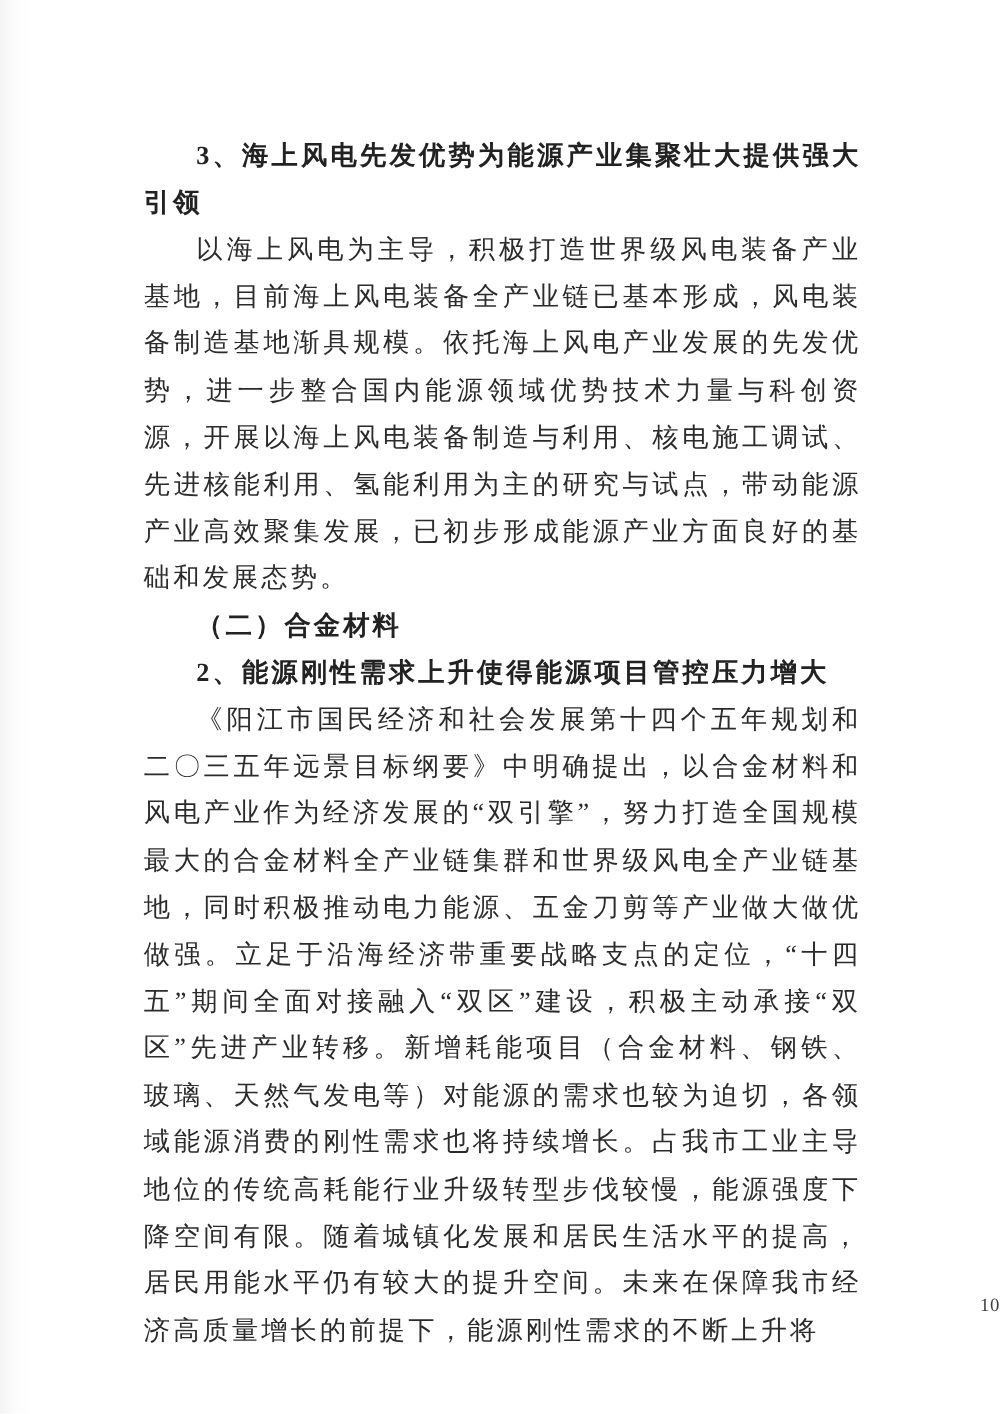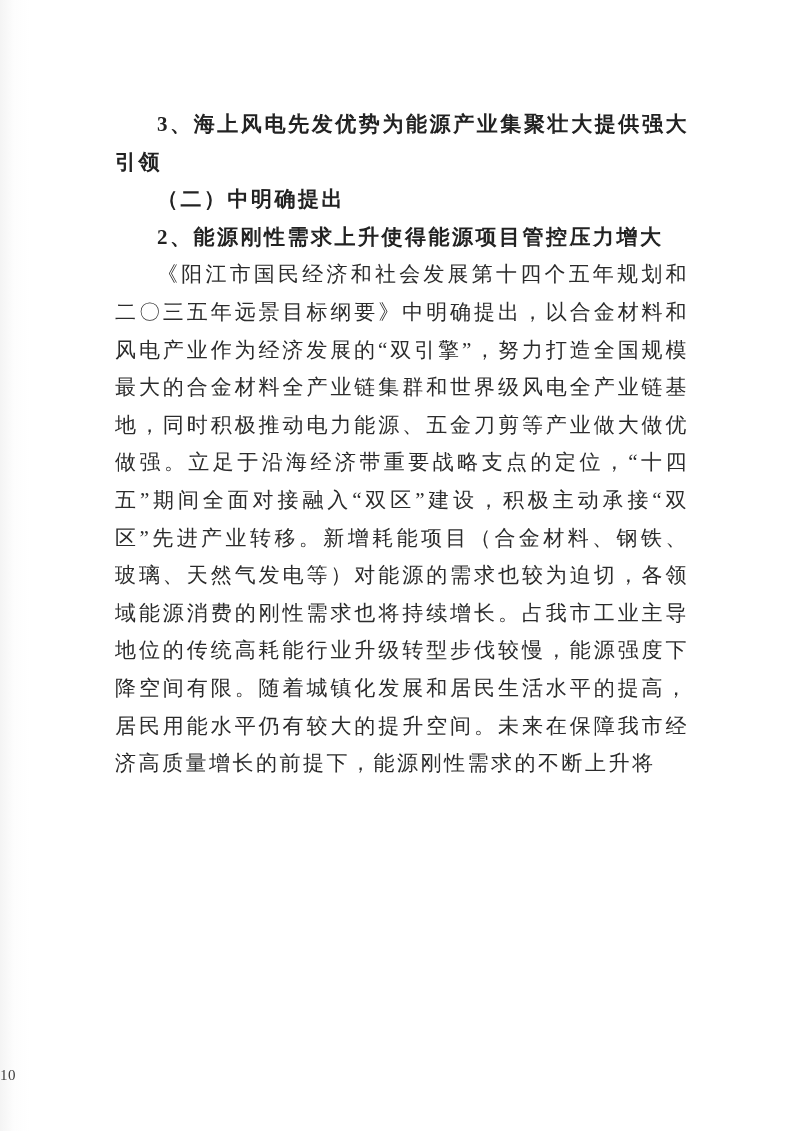--- a/index.html
+++ b/index.html
@@ -34,35 +34,35 @@
   }
   .heading {
     font-weight: bold;
     color: #222222;
   }
   .footer {
     position: absolute;
     top: 1036px;
     left: 0;
     width: 800px;
-    text-align: left;
-    margin-top: 30px;
+    text-align: right;
   }
   .page-number {
     font-size: 15px;
     color: #3c3c3c;
     letter-spacing: 0.5px;
   }
 </style>
 </head>
 <body>
 
 <div class="page">
   <div class="content">
     <div class="block heading">3、海上风电先发优势为能源产业集聚壮大提供强大引领</div>
-    <div class="block heading">（二）中明确提出</div>
+    <div class="block">以海上风电为主导，积极打造世界级风电装备产业基地，目前海上风电装备全产业链已基本形成，风电装备制造基地渐具规模。依托海上风电产业发展的先发优势，进一步整合国内能源领域优势技术力量与科创资源，开展以海上风电装备制造与利用、核电施工调试、先进核能利用、氢能利用为主的研究与试点，带动能源产业高效聚集发展，已初步形成能源产业方面良好的基础和发展态势。</div>
+    <div class="block heading">（二）合金材料</div>
     <div class="block heading">2、能源刚性需求上升使得能源项目管控压力增大</div>
     <div class="block">《阳江市国民经济和社会发展第十四个五年规划和二〇三五年远景目标纲要》中明确提出，以合金材料和风电产业作为经济发展的“双引擎”，努力打造全国规模最大的合金材料全产业链集群和世界级风电全产业链基地，同时积极推动电力能源、五金刀剪等产业做大做优做强。立足于沿海经济带重要战略支点的定位，“十四五”期间全面对接融入“双区”建设，积极主动承接“双区”先进产业转移。新增耗能项目（合金材料、钢铁、玻璃、天然气发电等）对能源的需求也较为迫切，各领域能源消费的刚性需求也将持续增长。占我市工业主导地位的传统高耗能行业升级转型步伐较慢，能源强度下降空间有限。随着城镇化发展和居民生活水平的提高，居民用能水平仍有较大的提升空间。未来在保障我市经济高质量增长的前提下，能源刚性需求的不断上升将</div>
   </div>
   <div class="footer">
     <span class="page-number">10</span>
   </div>
 </div>
 
 </body></html>

